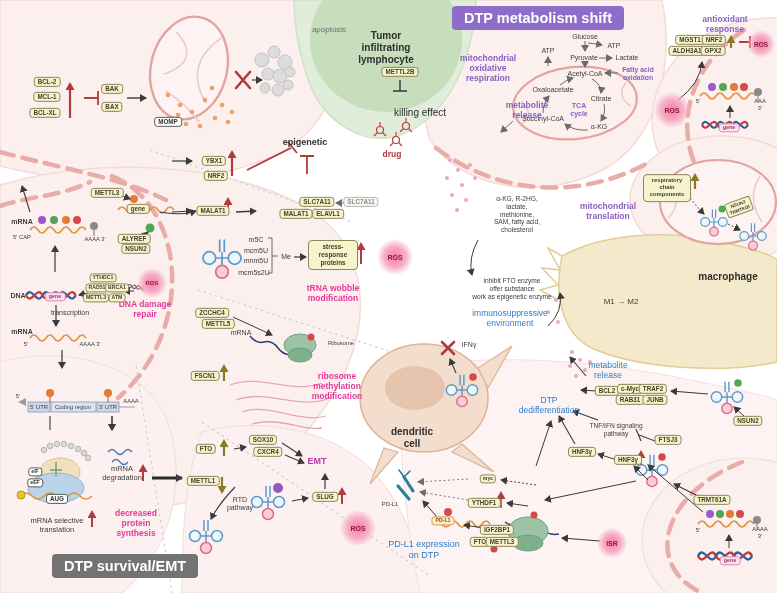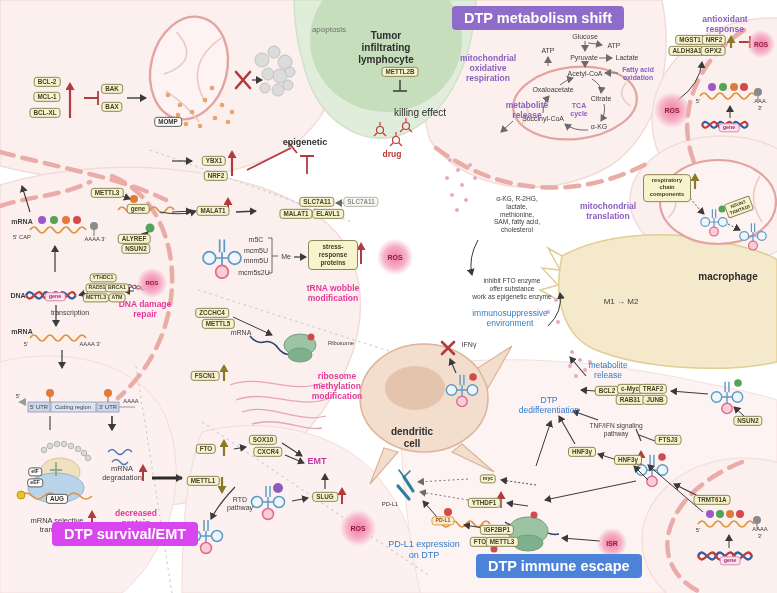--- a/index.html
+++ b/index.html
@@ -421,22 +421,21 @@
     <path d="M468,479 L418,482" stroke="#6b6b6b" stroke-width="0.9" stroke-dasharray="2 2.5" marker-end="url(#mG)"></path>
     <path d="M468,500 L420,492" stroke="#6b6b6b" stroke-width="0.9" stroke-dasharray="2 2.5" marker-end="url(#mG)"></path>
     <path d="M437,517 L423,501" stroke="#3a3a3a" stroke-width="1" marker-end="url(#mB)"></path>
     <path d="M703,512 L648,465" stroke="#3a3a3a" stroke-width="1" marker-end="url(#mB)"></path>
     <path d="M456,373 L450,359" stroke="#3a3a3a" stroke-width="1.1" marker-end="url(#mB)"></path>
     <path d="M729,548 L729,535" stroke="#3a3a3a" stroke-width="1" marker-end="url(#mB)"></path>
   </g>
 </svg>
 
 <div class="hdr" style="left:452px;top:6px;background:#8f6cc9;">DTP metabolism shift</div>
-<div class="hdr" style="left:52px;top:522px;background:#d946ef;">DTP survival/EMT</div>
-<div class="hdr" style="left:476px;top:554px;background:#4c82d8;">DTP immune escape</div>
+<div class="hdr" style="left:52px;top:554px;background:#737373;">DTP survival/EMT</div>
 
 <div class="pill" style="left:47px;top:82px;">BCL-2</div>
 <div class="pill" style="left:47px;top:97px;">MCL-1</div>
 <div class="pill" style="left:45px;top:113px;">BCL-XL</div>
 <div class="pill" style="left:112px;top:89px;">BAK</div>
 <div class="pill" style="left:112px;top:107px;">BAX</div>
 <div class="pill white" style="left:168px;top:122px;">MOMP</div>
 <div class="t gray" style="left:285px;top:30px;font-size:8px;margin-left:44px;">apoptosis</div>
 
 <div class="t dark big" style="left:386px;top:48px;">Tumor

